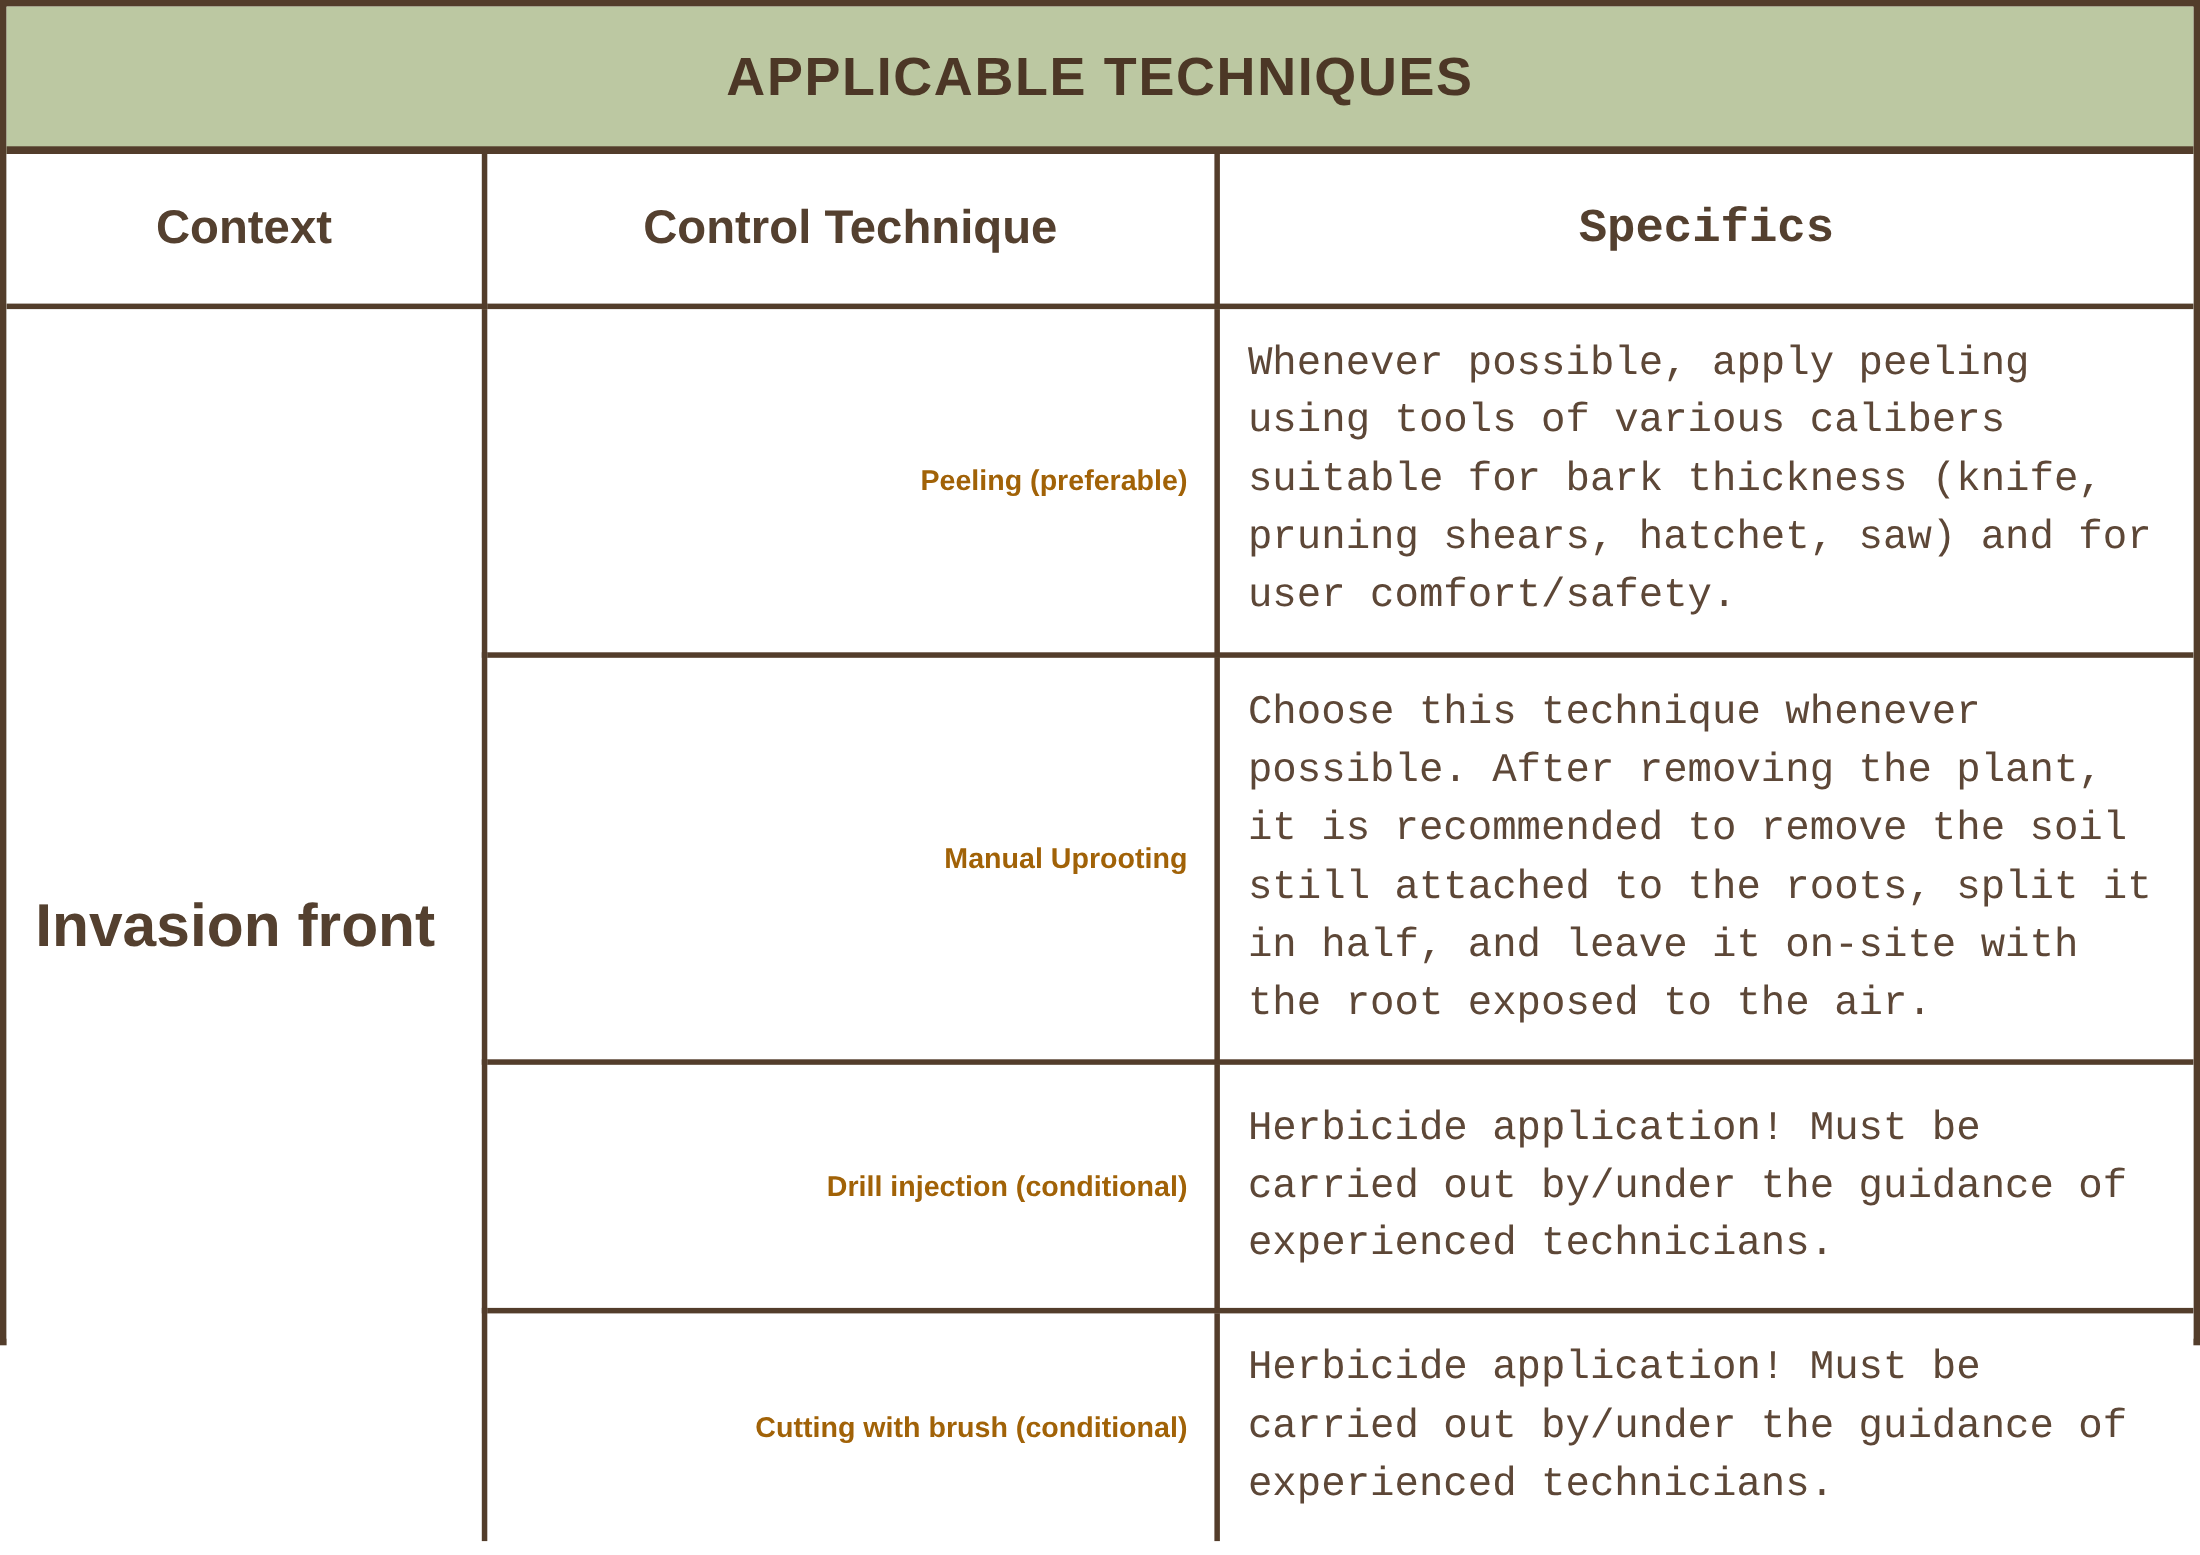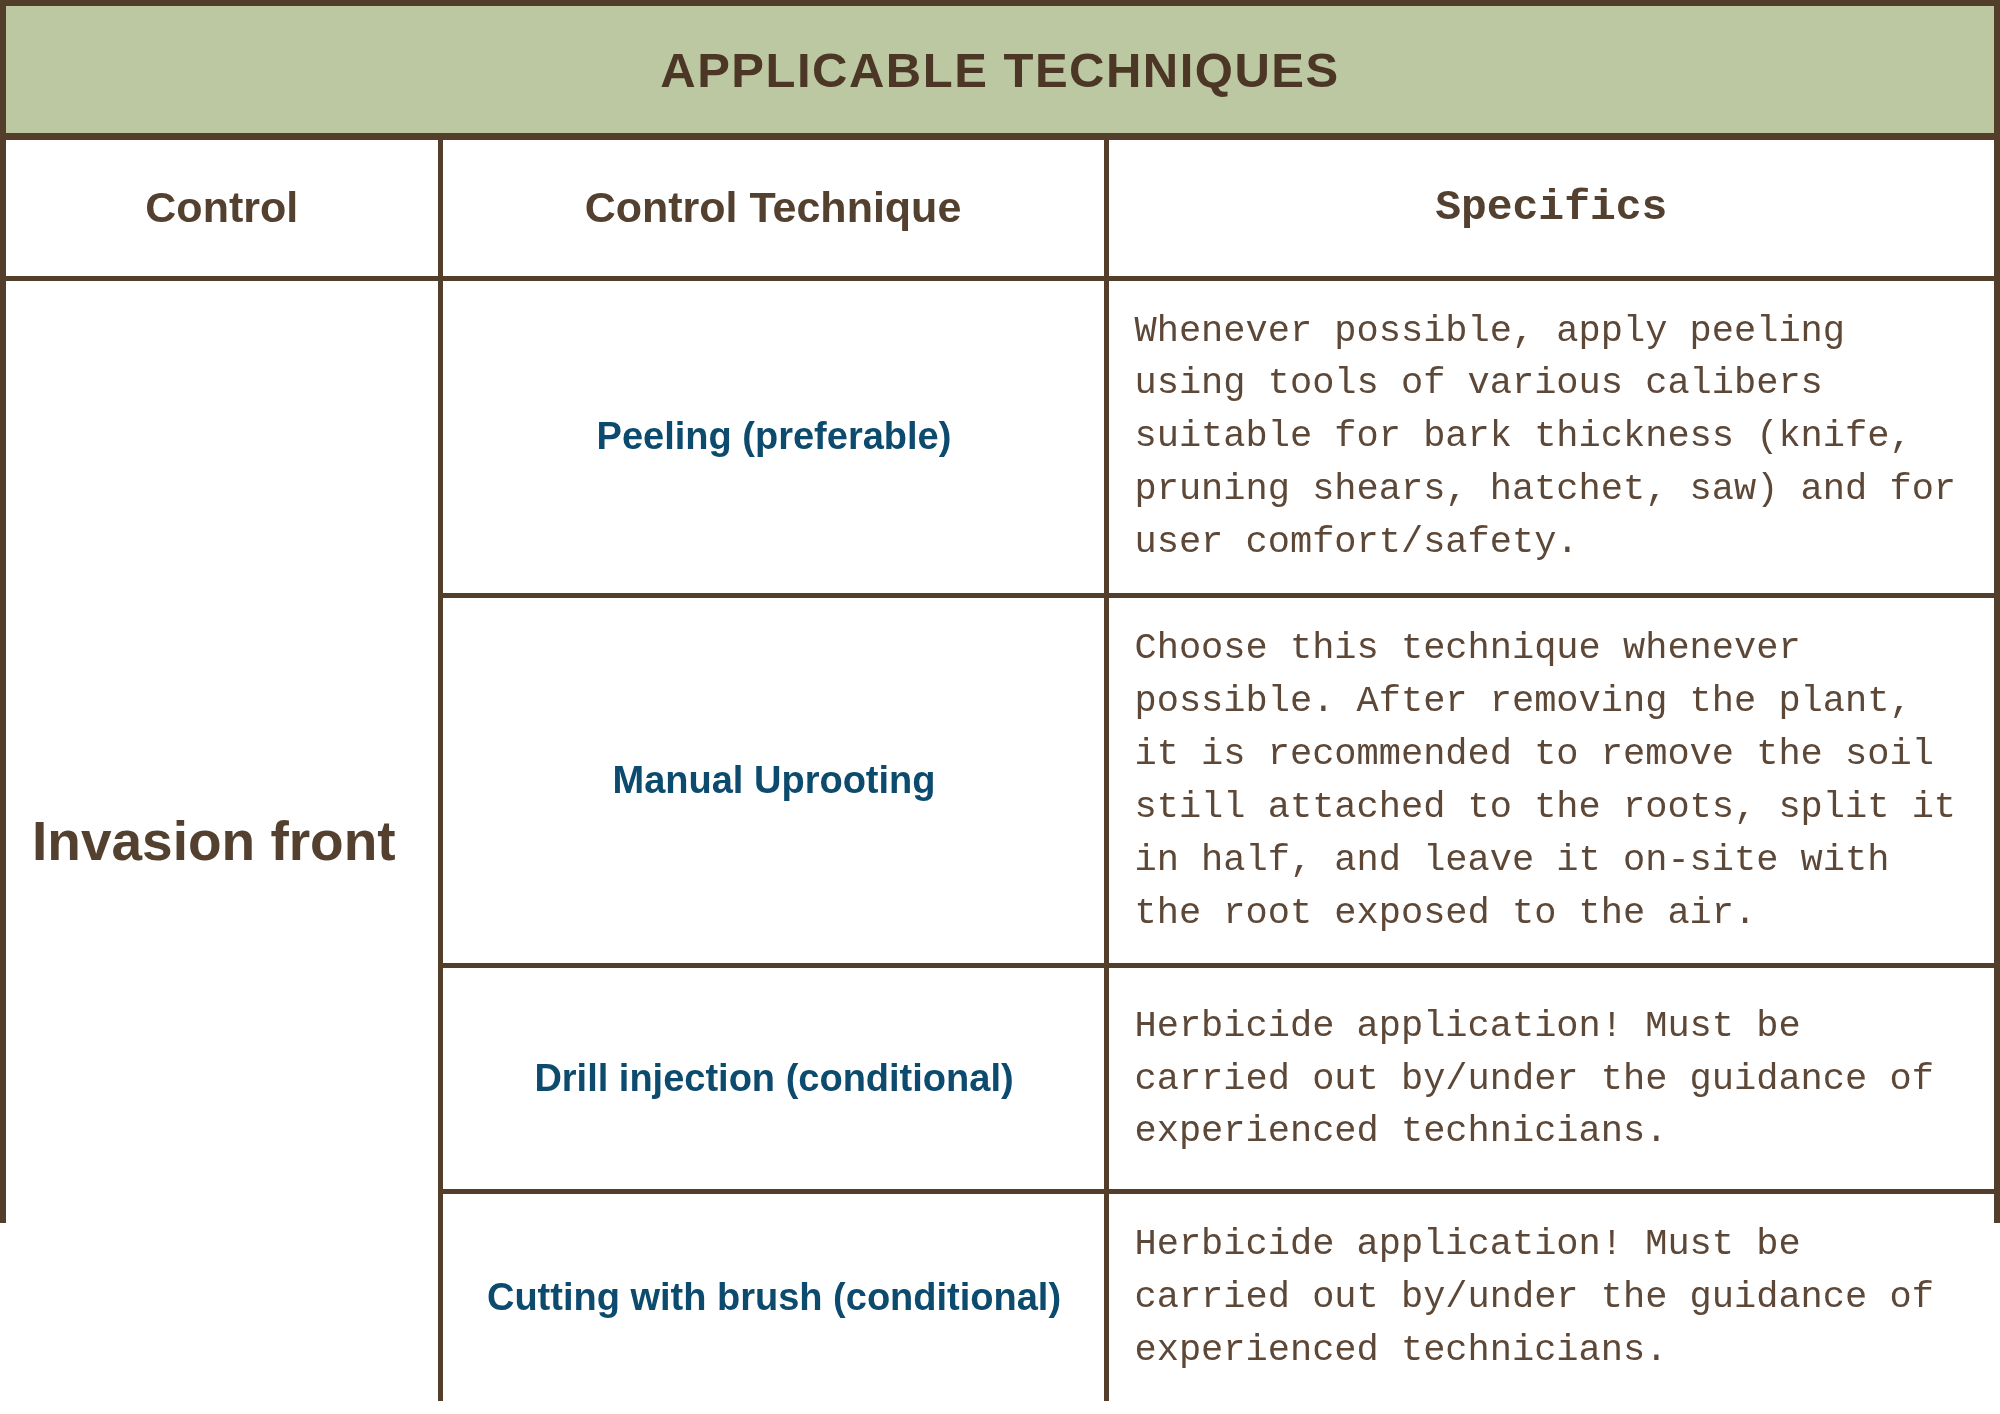--- a/index.html
+++ b/index.html
@@ -58,26 +58,26 @@
   tbody tr:last-child td { border-bottom: none; }
   .context-cell {
     border-bottom: none;
     font-size: 55px;
     font-weight: 700;
     color: #54402f;
     padding-left: 26px;
     text-align: left;
   }
   .technique-cell {
-    font-size: 38px;
+    font-size: 26px;
     font-weight: 700;
-    color: #0c4a6e;
+    color: #a16207;
     padding: 20px 24px 20px 26px;
     line-height: 1.35;
-    text-align: center;
+    text-align: right;
   }
   .specifics-cell {
     font-size: 37px;
     font-weight: 400;
     color: #5d4737;
     padding: 24px 28px 24px 26px;
     line-height: 1.43;
     text-align: left;
   }
   .row-peeling   { height: 316px; }
@@ -94,21 +94,21 @@
   </div>
 
   <table>
     <colgroup>
       <col class="c1">
         <col class="c2">
         <col class="c3">
     </colgroup>
     <thead>
       <tr>
-        <th>Control</th>
+        <th>Context</th>
         <th>Control Technique</th>
         <th>Specifics</th>
       </tr>
     </thead>
     <tbody>
       <tr class="row-peeling">
         <td class="context-cell" rowspan="4">Invasion front</td>
         <td class="technique-cell">Peeling (preferable)</td>
         <td class="specifics-cell">Whenever possible, apply peeling using tools of various calibers suitable for bark thickness (knife, pruning shears, hatchet, saw) and for user comfort/safety.</td>
       </tr>

